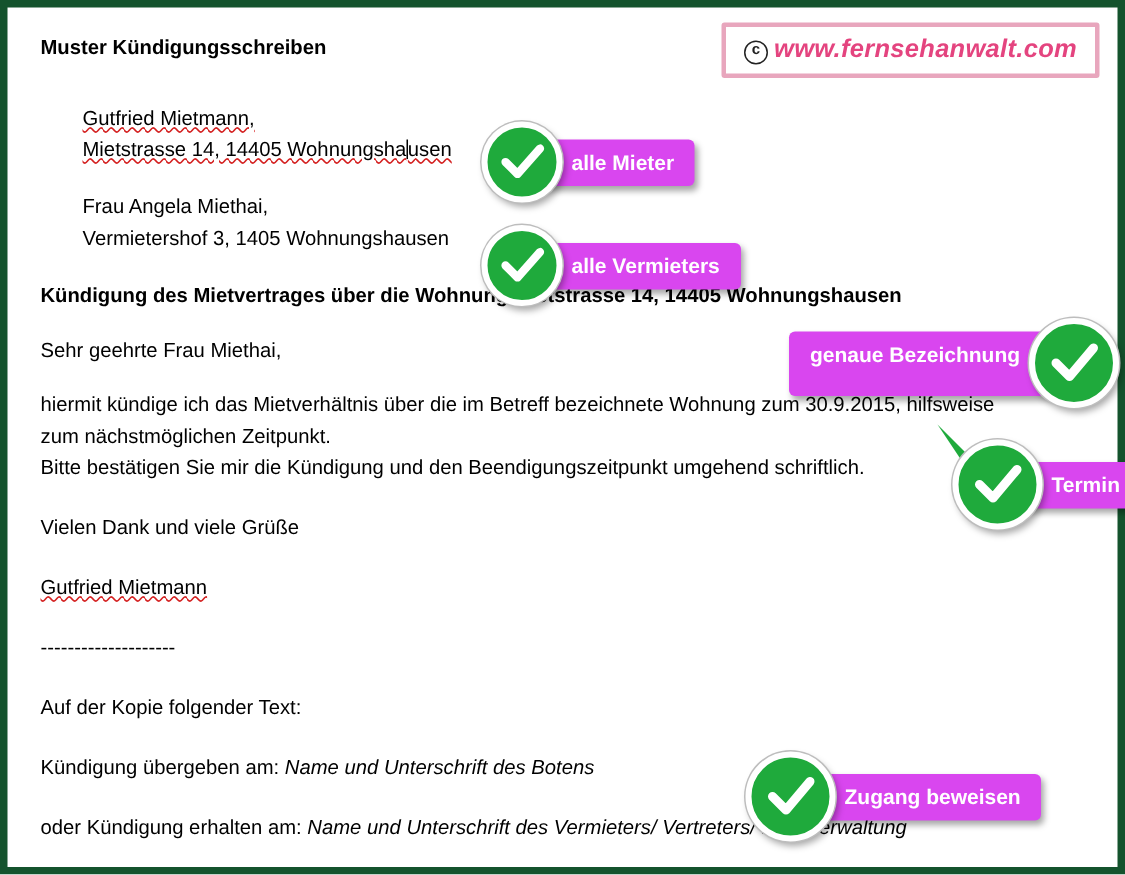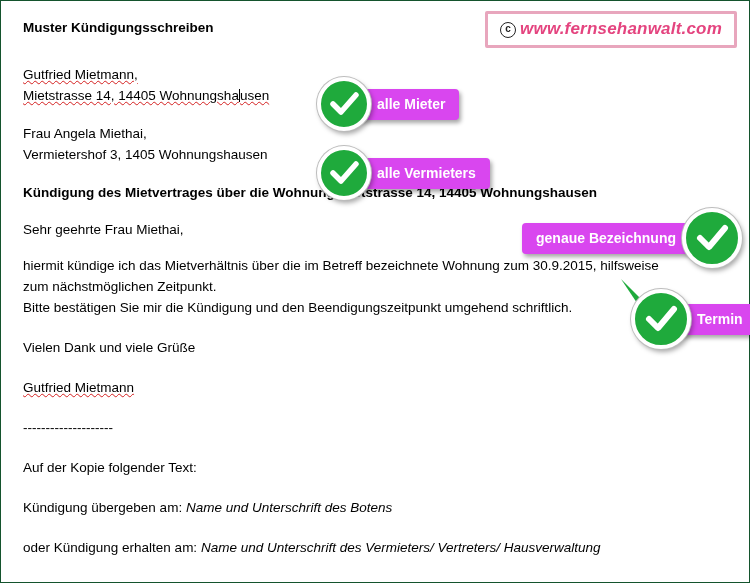--- a/index.html
+++ b/index.html
@@ -12,21 +12,21 @@
     background: #ffffff;
     font-family: "Liberation Sans", sans-serif;
     overflow: hidden;
   }
   #page {
     position: relative;
     width: 750px;
     height: 583px;
     background: #ffffff;
     box-sizing: border-box;
-    border: 1px solid #14532d;
+    border: 5px solid #14532d;
   }
 
   
   .doc {
     position: absolute;
     left: 22px;
     top: 16px;
     width: 660px;
     font-size: 13.5px;
     color: #000000;
@@ -35,20 +35,21 @@
   .doc .title {
     font-weight: bold;
     font-size: 13.5px;
     margin-bottom: 26px;
   }
   .blk {
     margin-bottom: 17px;
   }
   .blk .line {
     white-space: nowrap;
+    margin-left: 28px;
   }
   .subject {
     font-weight: bold;
     margin-bottom: 16px;
     white-space: nowrap;
   }
   .u {
   }
   .spell {
     text-decoration: underline;
@@ -116,21 +117,21 @@
     font-weight: bold;
     padding: 7px 14px 8px 22px;
     border-radius: 4px;
     white-space: nowrap;
     box-shadow: 2px 3px 4px rgba(0,0,0,0.35);
     margin-left: -16px;
   }
   .callout.left .pill {
     margin-left: 0;
     margin-right: -16px;
-    padding: 7px 22px 8px 14px;
+    padding: 7px 22px 20px 14px;
     order: -1;
   }
   .check {
     position: relative;
     width: 46px;
     height: 46px;
     border-radius: 50%;
     background: #1faa3c;
     border: 4px solid #ffffff;
     box-shadow: 0 0 0 1px #bdbdbd, 2px 3px 5px rgba(0,0,0,0.35);
@@ -220,14 +221,22 @@
       <svg width="52" height="52" viewBox="0 0 52 52" aria-hidden="true">
         <path d="M14 26 L23 35 L39 16" fill="none" stroke="#ffffff" stroke-width="6" stroke-linecap="round" stroke-linejoin="round"></path>
       </svg>
     </div>
     <div class="pill">Termin</div>
   </div>
   <svg style="position:absolute; left:614px; top:276px;" width="36" height="36" viewBox="0 0 36 36" aria-hidden="true">
     <path d="M34 30 L6 2 L26 32 Z" fill="#1faa3c"></path>
   </svg>
 
+  <div class="callout" style="left:492px; top:496px;">
+    <div class="check check-lg">
+      <svg width="52" height="52" viewBox="0 0 52 52" aria-hidden="true">
+        <path d="M14 26 L23 35 L39 16" fill="none" stroke="#ffffff" stroke-width="6" stroke-linecap="round" stroke-linejoin="round"></path>
+      </svg>
+    </div>
+    <div class="pill">Zugang beweisen</div>
+  </div>
 
 </div>
 
 </body></html>

